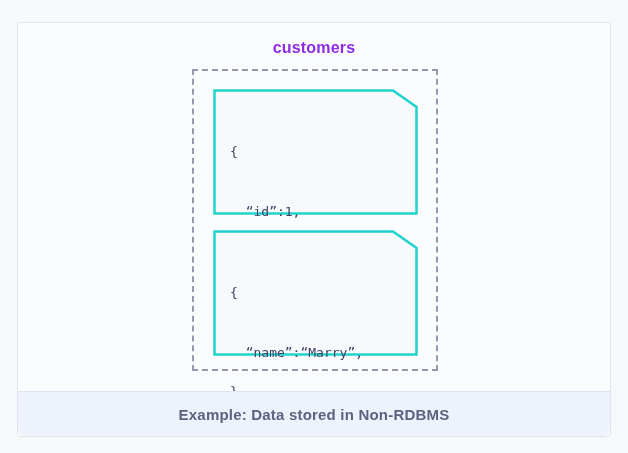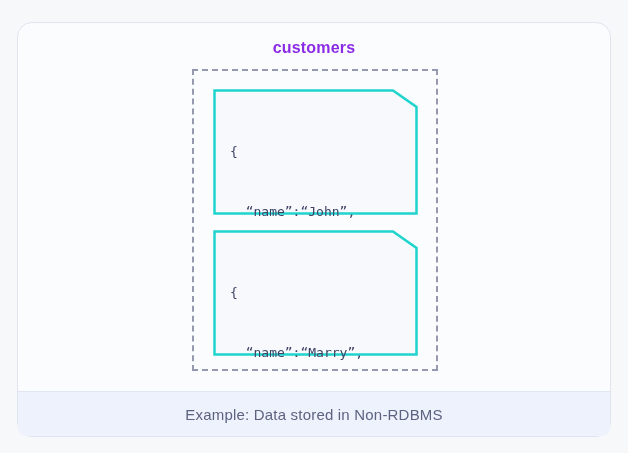--- a/index.html
+++ b/index.html
@@ -22,21 +22,21 @@
     font-family:"Liberation Sans", sans-serif;
     position:relative;
     overflow:hidden;
   }
   .frame{
     position:absolute;
     left:17px; top:22px;
     width:594px; height:415px;
     background:var(--frame-bg);
     border:1px solid var(--frame-border);
-    border-radius:15px;
+    border-radius:4px;
   }
   .collection-title{
     position:absolute;
     left:0; top:16px;
     width:100%;
     text-align:center;
     color:var(--title-color);
     font-size:16px;
     font-weight:700;
     letter-spacing:.2px;
@@ -79,39 +79,40 @@
     background:var(--caption-bg);
     border-top:1px solid var(--caption-border);
     border-radius:0 0 8px 8px;
     display:flex;
     align-items:center;
     justify-content:center;
   }
   .caption-text{
     color:var(--caption-color);
     font-size:15px;
-    font-weight:400;
+    font-weight:700;
     letter-spacing:.2px;
   }
 </style>
 </head>
 <body>
 
 <div class="frame">
 
   <div class="collection-title">customers</div>
 
   <div class="dashed-box">
 
     <div class="doc doc-1">
       <svg viewBox="0 0 205 126" preserveAspectRatio="none">
         <polygon class="shape-fill shape-stroke" points="1.5,1.5 180,1.5 203.5,18 203.5,124.5 1.5,124.5" stroke-width="2.5" stroke-linejoin="miter"></polygon>
       </svg>
       <div class="code">
         <div>{</div>
+        <div>  “id”:1,</div>
         <div>  “name”:“John”,</div>
         <div>  “age” : 25</div>
         <div>}</div>
       </div>
     </div>
 
     <div class="doc doc-2">
       <svg viewBox="0 0 205 126" preserveAspectRatio="none">
         <polygon class="shape-fill shape-stroke" points="1.5,1.5 180,1.5 203.5,18 203.5,124.5 1.5,124.5" stroke-width="2.5" stroke-linejoin="miter"></polygon>
       </svg>

